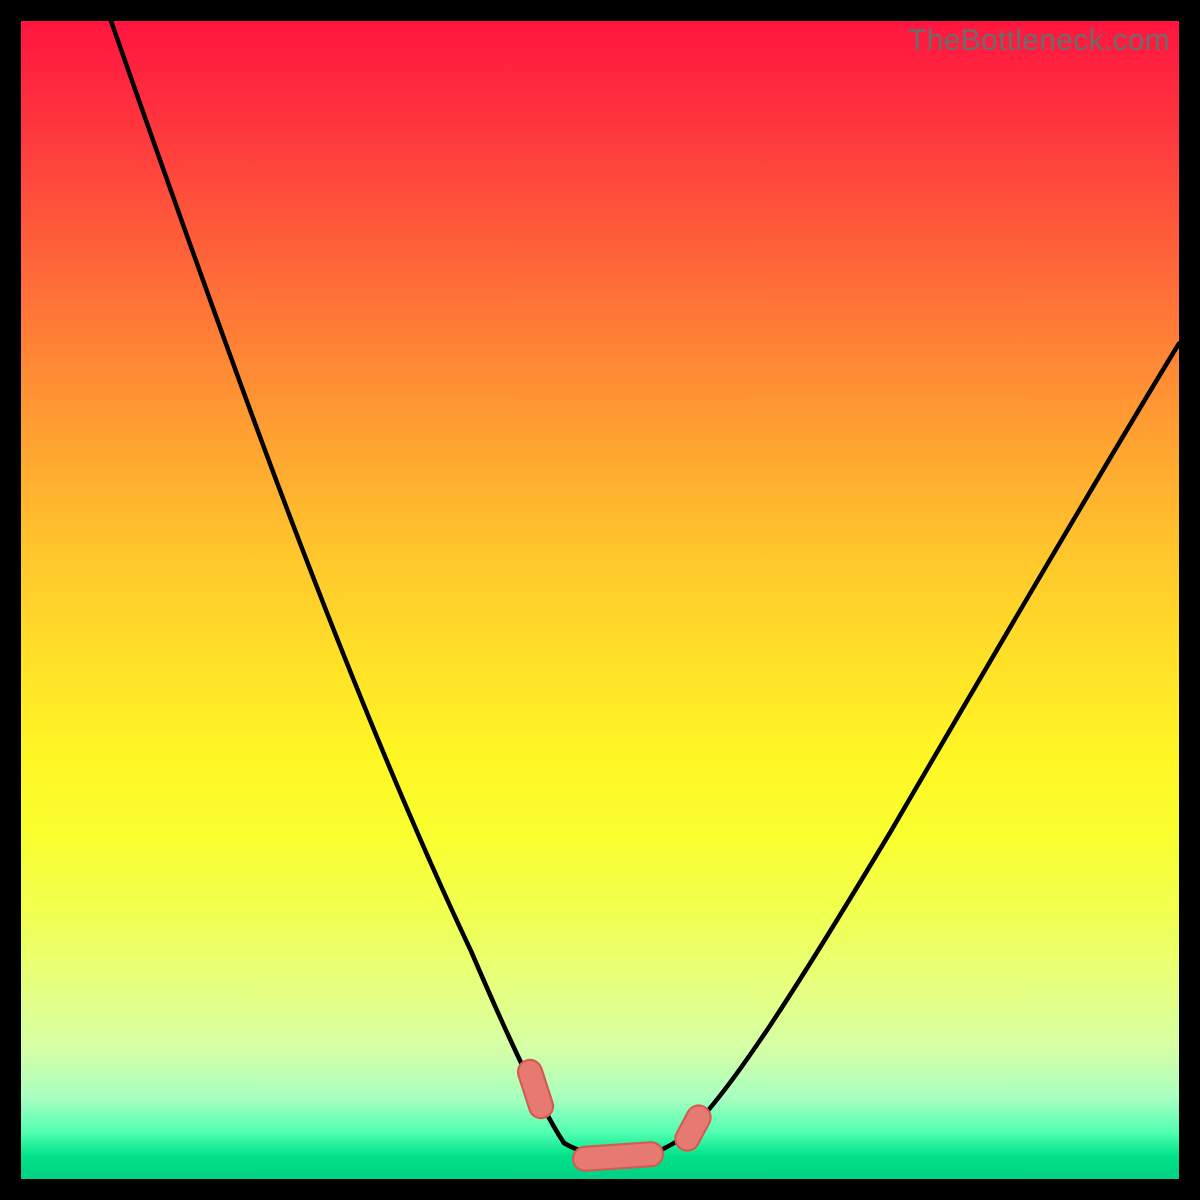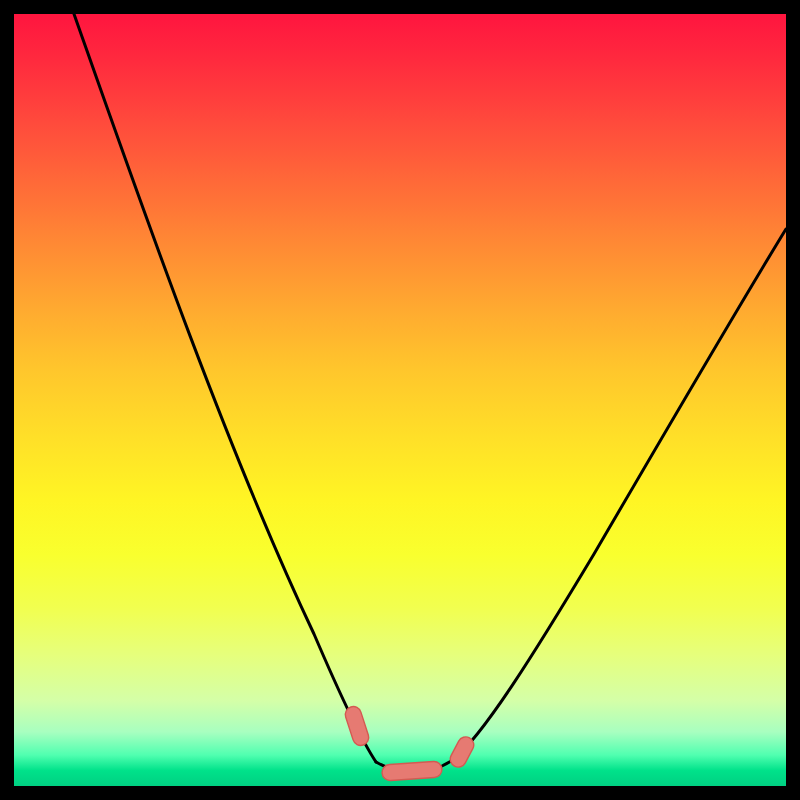--- a/index.html
+++ b/index.html
@@ -92,13 +92,14 @@
       <g transform="translate(448 738) rotate(-62)">
         <rect x="-16" y="-8" rx="8" ry="8" width="32" height="16" fill="#e67a72" stroke="#d45a52" stroke-width="1.4"></rect>
       </g>
 
       <g transform="translate(398 757) rotate(-4)">
         <rect x="-30" y="-8" rx="8" ry="8" width="60" height="16" fill="#e67a72" stroke="#d45a52" stroke-width="1.4"></rect>
       </g>
     </svg>
   </div>
 
+  <div class="watermark">TheBottleneck.com</div>
 </div>
 
 </body></html>

